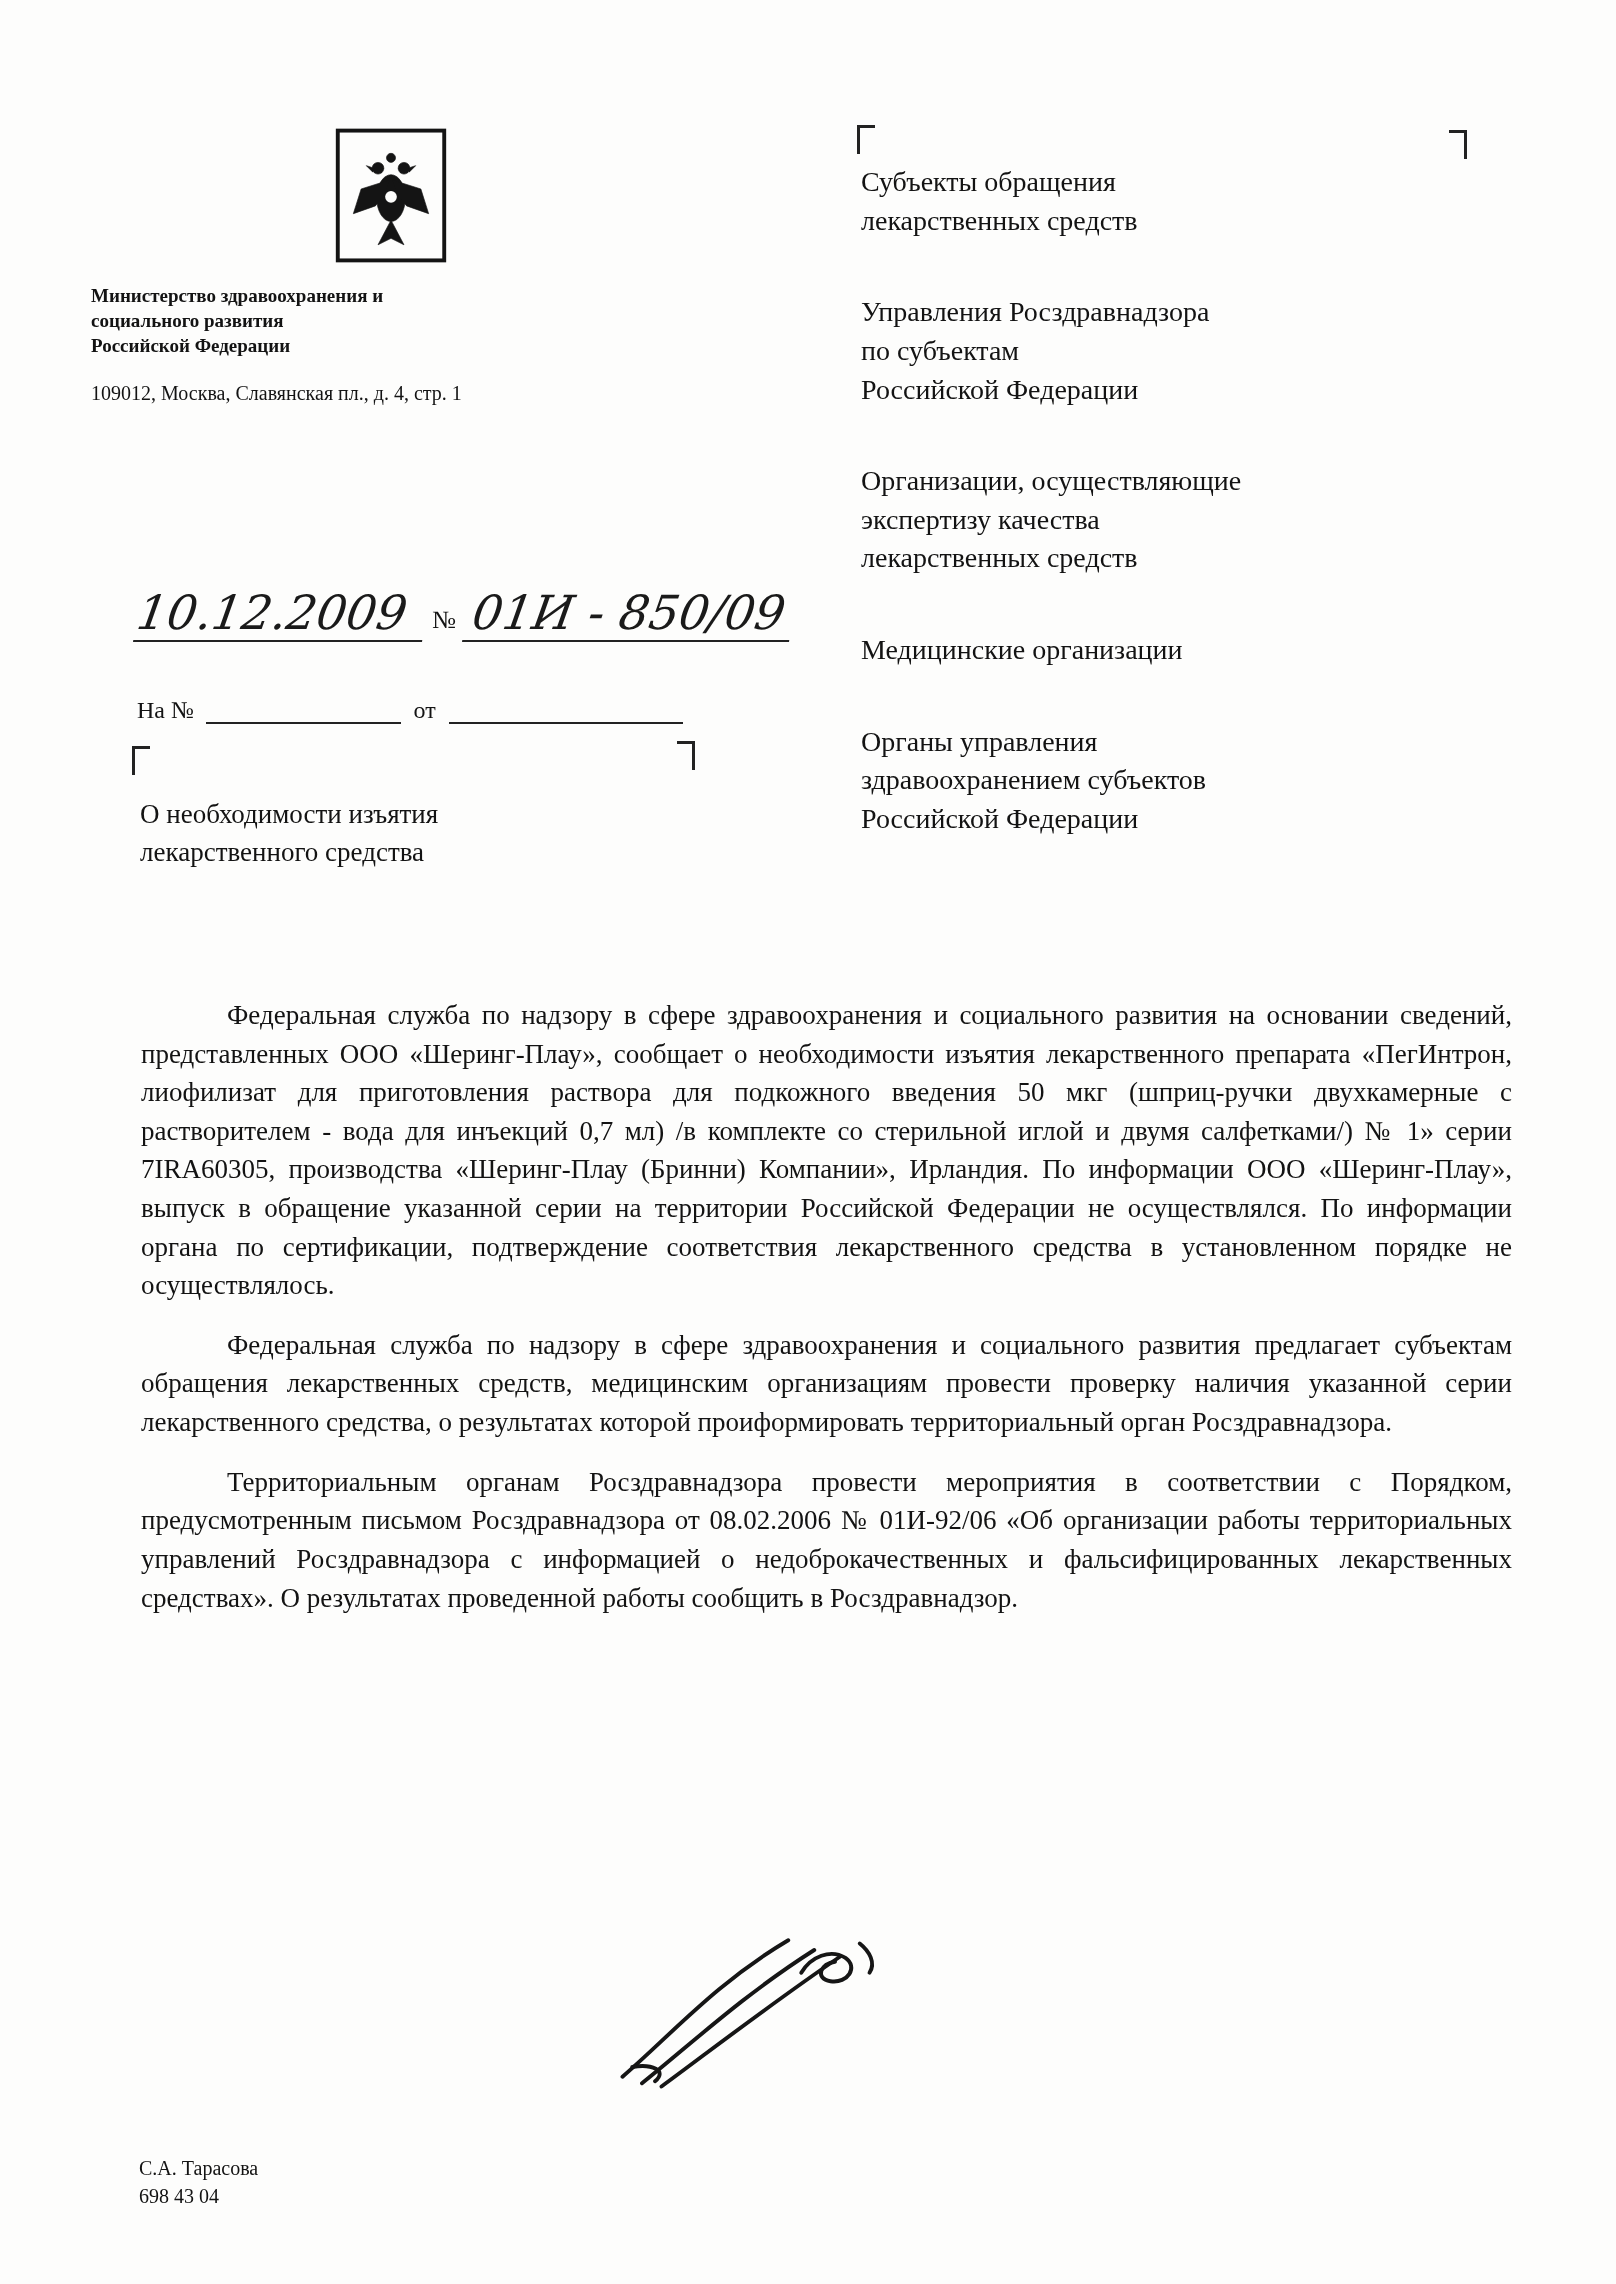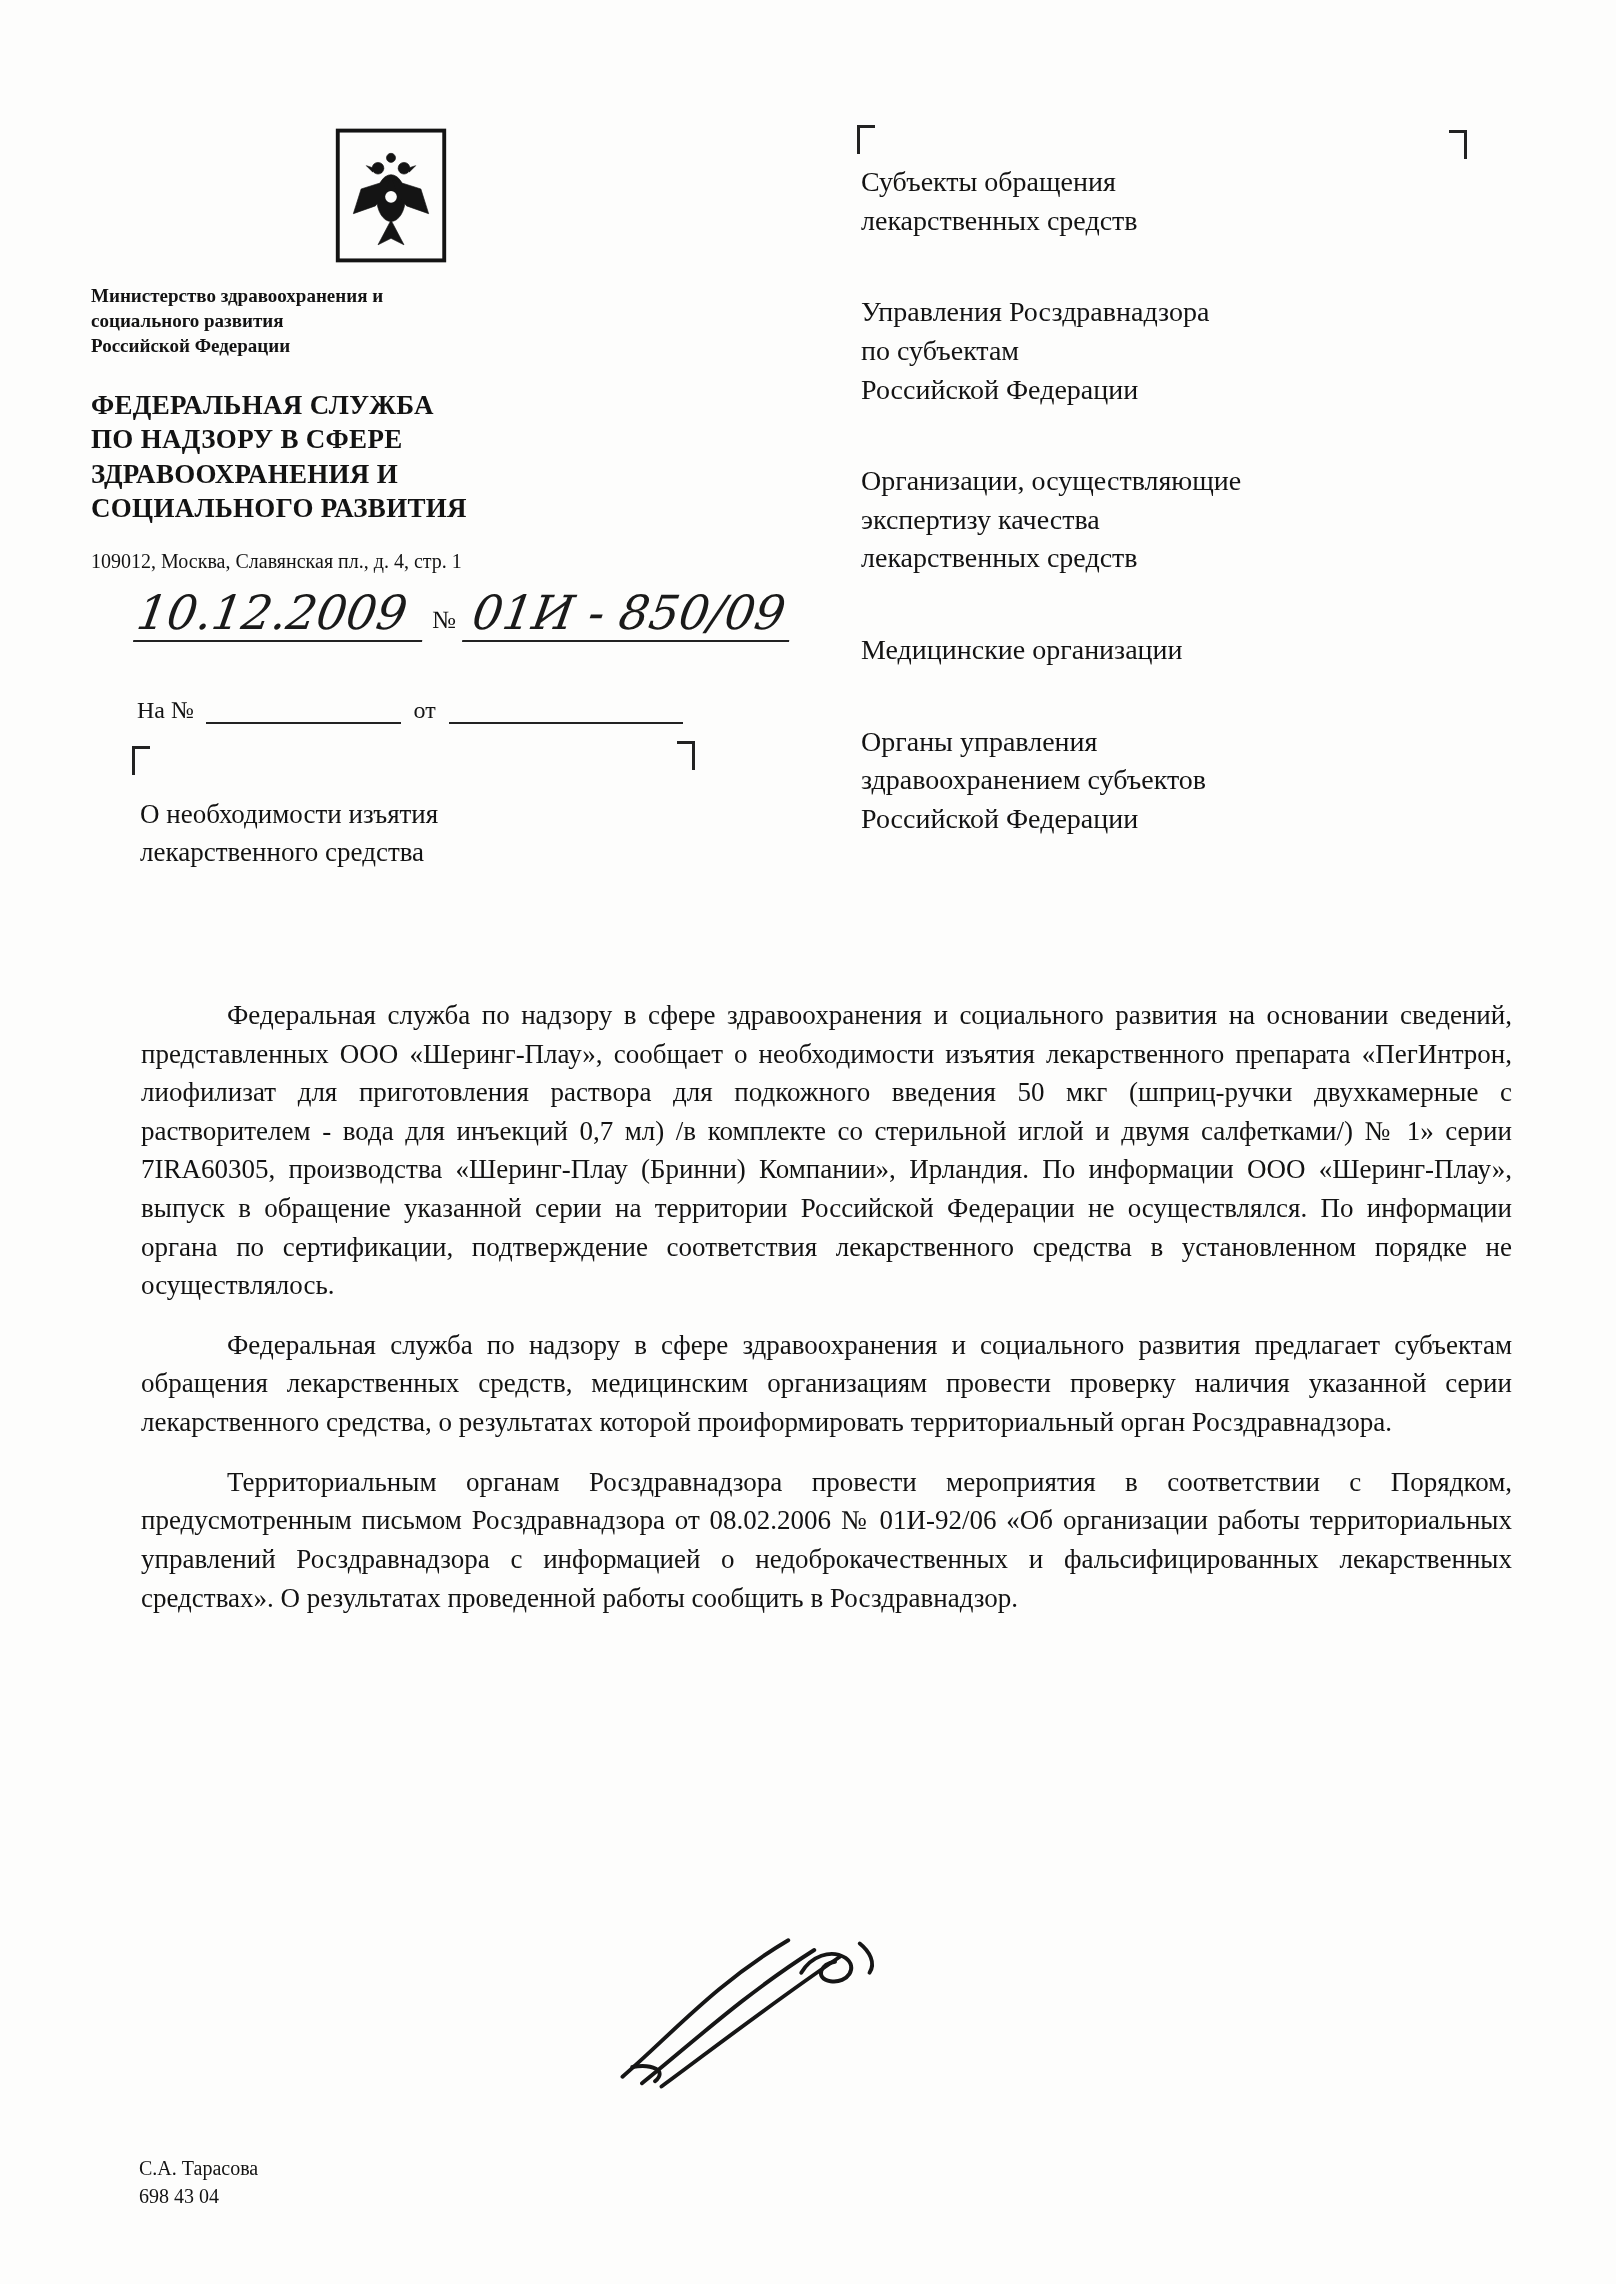--- a/index.html
+++ b/index.html
@@ -110,24 +110,20 @@
         <ellipse cx="86" cy="108" rx="22" ry="36"></ellipse>
         <path d="M84 80 L40 94 L28 132 L62 120 L76 102 Z"></path>
         <path d="M88 80 L132 94 L144 132 L110 120 L96 102 Z"></path>
         <path d="M86 142 L66 180 L86 170 L106 180 Z"></path>
         <circle cx="86" cy="106" r="9" fill="#fdfdfc" stroke="none"></circle>
       </g>
     </svg>
     <div class="ministry">Министерство здравоохранения и
 социального развития
 Российской Федерации</div>
-    <div class="service">ФЕДЕРАЛЬНАЯ СЛУЖБА
-ПО НАДЗОРУ В СФЕРЕ
-ЗДРАВООХРАНЕНИЯ И
-СОЦИАЛЬНОГО РАЗВИТИЯ</div>
     <div class="addr">109012, Москва, Славянская пл., д. 4, стр. 1</div>
   </div>
 
   <div class="date-line">
     <span class="hw hw-date">10.12.2009</span>
     <span class="num-sign">№</span>
     <span class="hw hw-num">01И - 850/09</span>
   </div>
 
   <div class="ref-line">

